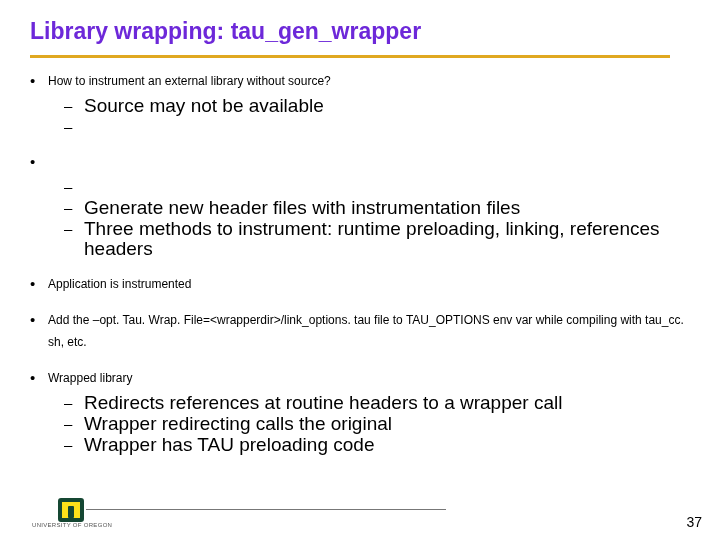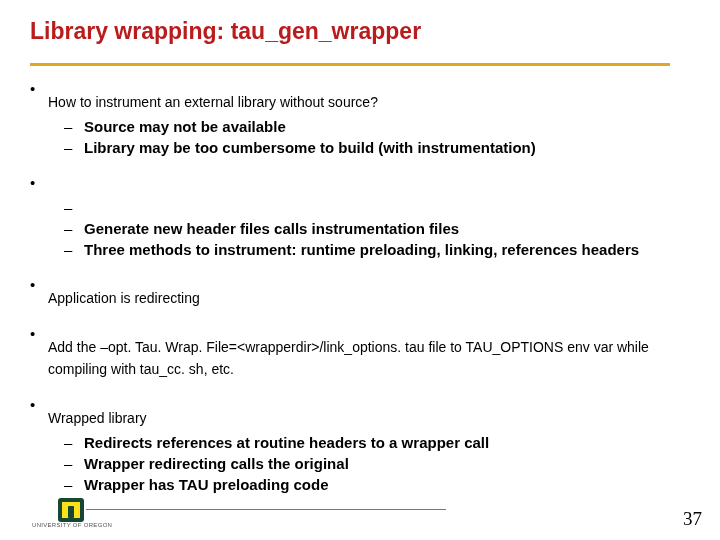--- a/index.html
+++ b/index.html
@@ -1,40 +1,40 @@
 <!DOCTYPE html>
 <html><head>
 <meta charset="utf-8">
 <style>
   * { box-sizing: border-box; margin: 0; padding: 0; }
   html, body { width: 720px; height: 540px; font-family: Arial, Helvetica, sans-serif; background: #fff; color: #000; }
   .slide { position: relative; width: 720px; height: 540px; padding: 18px 30px 0 30px; }
-  .title { font-size: 23px; font-weight: bold; color: #b91c1c; margin-bottom: 18px; }
+  .title { font-size: 23px; font-weight: bold; color: #6d28d9; margin-bottom: 10px; }
   .rule { height: 3px; background: #e0a820; width: 640px; margin-bottom: 12px; }
   ul.top { list-style: none; padding-left: 0; }
   ul.top > li { margin-bottom: 14px; }
   ul.top > li > .row { display: flex; align-items: flex-start; }
   ul.top > li .dot { width: 18px; flex-shrink: 0; font-size: 15px; line-height: 22px; color: #000; }
-  ul.top > li .txt { font-size: 14px; line-height: 22px; margin-top: 13px; }
+  ul.top > li .txt { font-size: 12px; line-height: 22px; }
   ul.sub { list-style: none; padding-left: 34px; margin-top: 4px; }
   ul.sub > li { display: flex; align-items: flex-start; margin-bottom: 1px; }
   ul.sub > li .dash { width: 20px; flex-shrink: 0; font-size: 15px; line-height: 20px; color: #000; text-align: left; }
-  ul.sub > li .stxt { font-size: 15px; line-height: 20px; font-weight: bold; }
+  ul.sub > li .stxt { font-size: 19px; line-height: 20px; }
   .footer { position: absolute; left: 30px; bottom: 12px; display: flex; align-items: flex-end; }
   .logo-o {
     width: 26px; height: 24px; border: 4px solid #154733; border-radius: 3px;
     position: relative; background: #fee11a;
   }
   .logo-o::after {
     content: ""; position: absolute; left: 6px; top: 4px; width: 6px; height: 12px;
     background: #154733; border-radius: 1px;
   }
   .logo-txt { font-size: 6px; color: #555; letter-spacing: 0.3px; margin-left: 2px; line-height: 6px; }
   .thinrule { position: absolute; left: 86px; bottom: 30px; width: 360px; height: 1px; background: #777; }
-  .pagenum { position: absolute; right: 18px; bottom: 10px; font-size: 19px; font-family: Liberation Serif, serif; }
+  .pagenum { position: absolute; right: 18px; bottom: 10px; font-size: 14px; }
 </style>
 </head>
 <body>
 
 <div class="slide">
   <div class="title">Library wrapping: tau_gen_wrapper</div>
   <div class="rule"></div>
 
   <ul class="top">
     <li>
@@ -42,48 +42,47 @@
         <span class="dot">•</span>
         <span class="txt">How to instrument an external library without source?</span>
       </div>
       <ul class="sub">
         <li>
             <span class="dash">–</span>
             <span class="stxt">Source may not be available</span>
           </li>
         <li>
             <span class="dash">–</span>
-            <span class="stxt">Library may be too cumbersome to build (with instrumentation)</span>
           </li>
       </ul>
     </li>
 
     <li>
       <div class="row">
         <span class="dot">•</span>
       </div>
       <ul class="sub">
         <li>
             <span class="dash">–</span>
           </li>
         <li>
             <span class="dash">–</span>
-            <span class="stxt">Generate new header files calls instrumentation files</span>
+            <span class="stxt">Generate new header files with instrumentation files</span>
           </li>
         <li>
             <span class="dash">–</span>
             <span class="stxt">Three methods to instrument: runtime preloading, linking, references headers</span>
           </li>
       </ul>
     </li>
 
     <li>
       <div class="row">
         <span class="dot">•</span>
-        <span class="txt">Application is redirecting</span>
+        <span class="txt">Application is instrumented</span>
       </div>
     </li>
 
     <li>
       <div class="row">
         <span class="dot">•</span>
         <span class="txt">Add the –opt. Tau. Wrap. File=&lt;wrapperdir&gt;/link_options. tau file to TAU_OPTIONS env var while compiling with tau_cc. sh, etc.</span>
       </div>
     </li>
 

